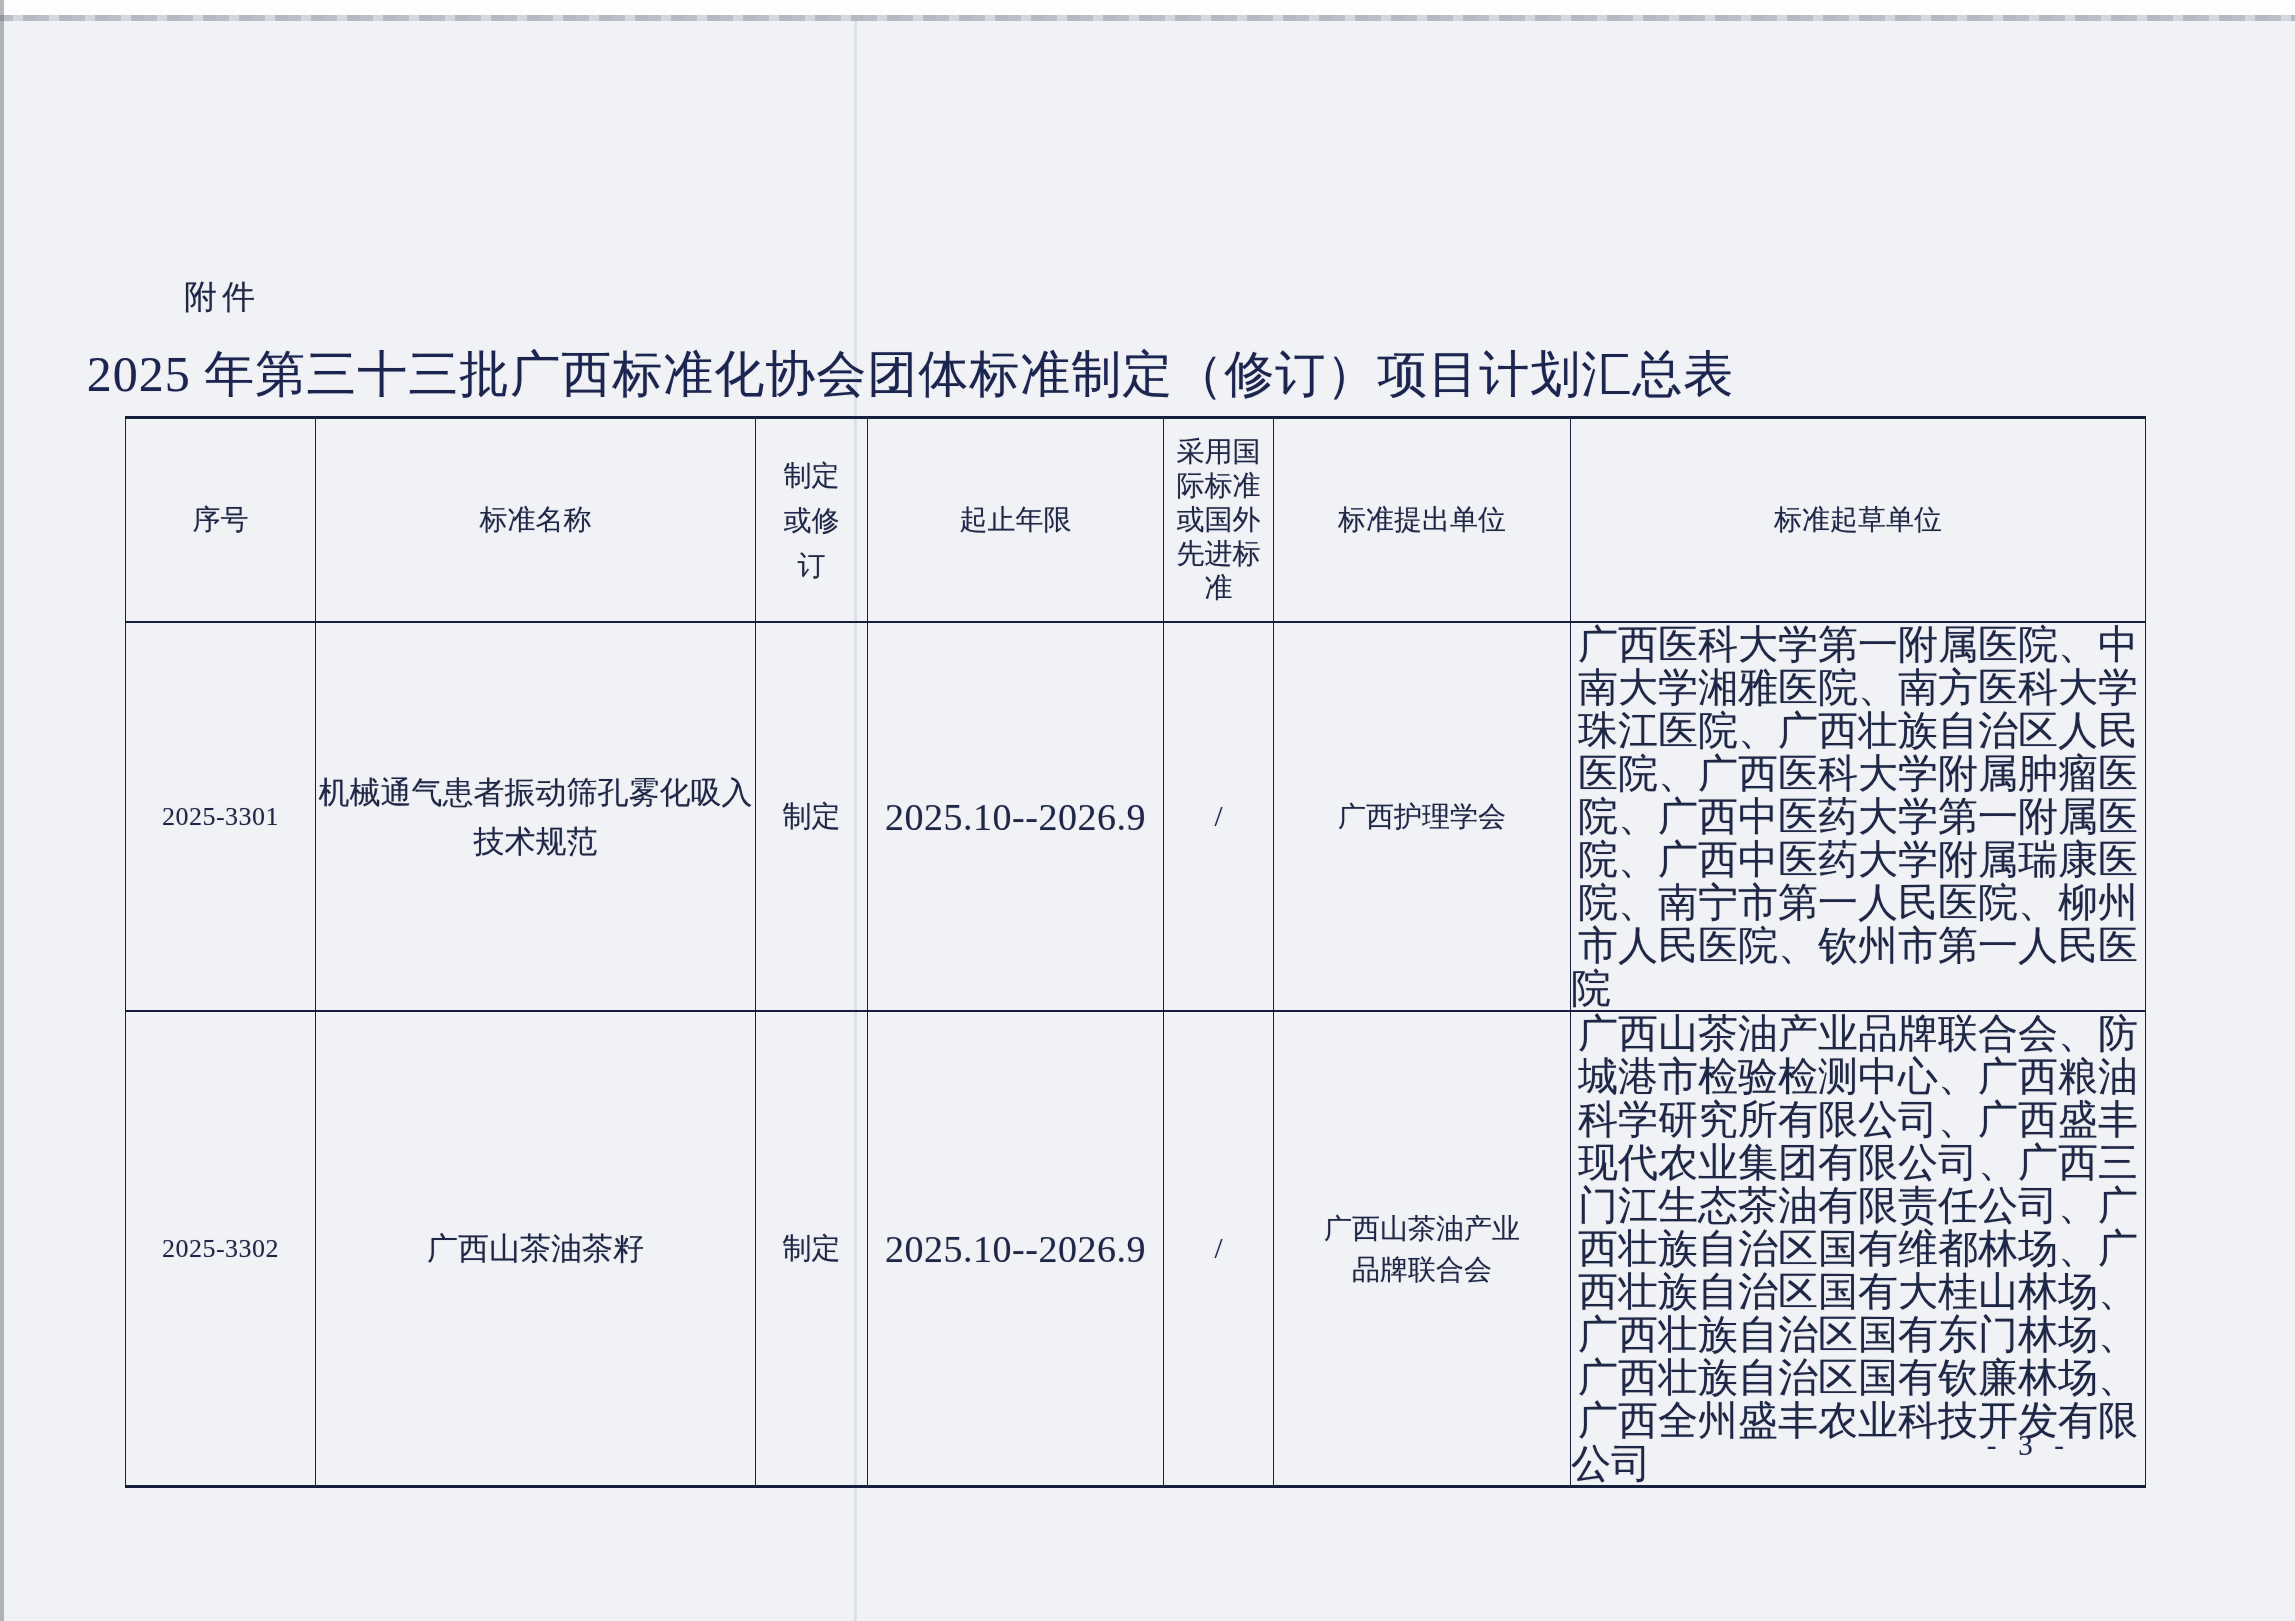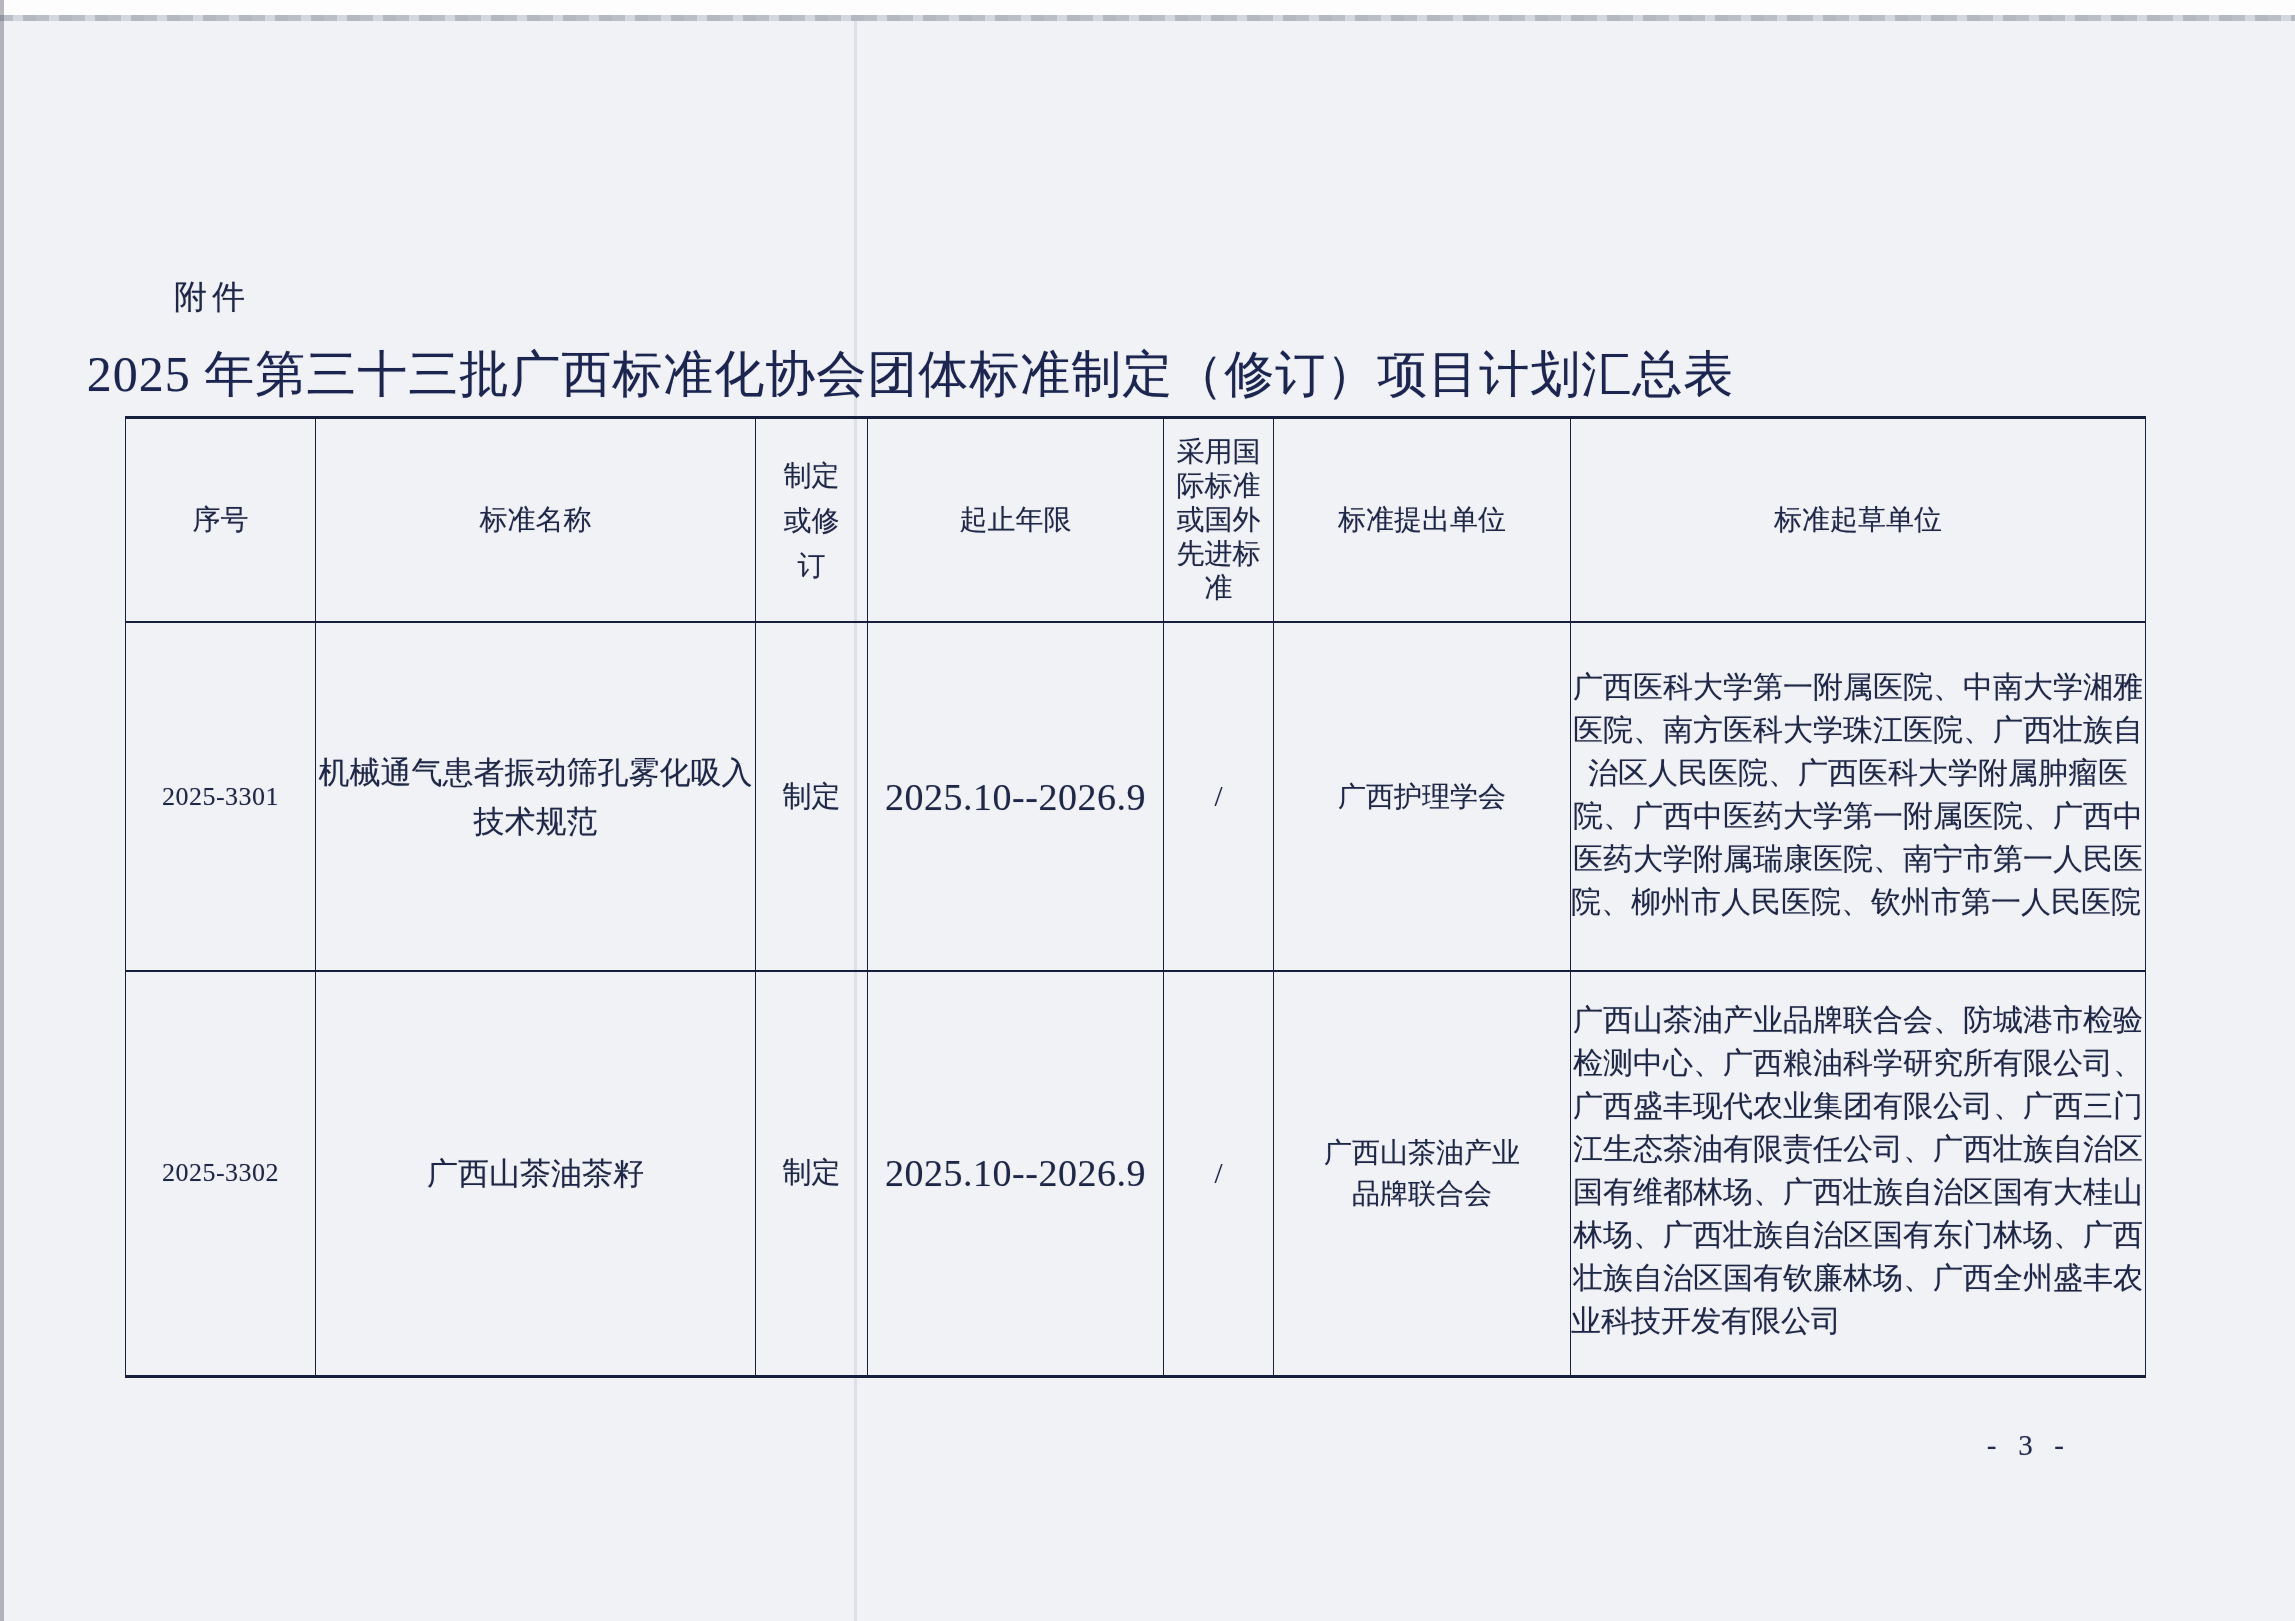--- a/index.html
+++ b/index.html
@@ -19,21 +19,21 @@
   
   .top-white{position:absolute;left:0;top:0;width:2295px;height:15.3px;background:#fdfdfe;}
   .top-edge{
     position:absolute;left:0;top:15.3px;width:2295px;height:5.6px;opacity:.75;
     background:repeating-linear-gradient(90deg,#a7aeb8 0 13.3px,#c9ced6 13.3px 22.5px,#9fa6b0 22.5px 36px);
   }
   .left-edge{position:absolute;left:0;top:0;width:3.6px;height:1622px;background:rgba(95,100,112,.45);}
   .fold-line{position:absolute;left:854px;top:21px;width:2.6px;height:1601px;background:rgba(150,156,178,.20);}
 
   .attachment{
-    position:absolute;left:174px;top:275px;font-size:33px;letter-spacing:5.1px;
+    position:absolute;left:184px;top:275px;font-size:33px;letter-spacing:5.1px;
   }
   .doc-title{
     position:absolute;left:0;top:341px;width:1821px;text-align:center;
     font-size:50px;letter-spacing:1px;white-space:nowrap;color:#1b2550;
   }
   .page-num{
     position:absolute;left:1947px;top:1429px;width:164px;text-align:center;
     font-size:29px;letter-spacing:7.2px;color:#232c4e;
   }
 
@@ -56,22 +56,22 @@
   .hd .narrow2{width:62px;margin:5px auto;line-height:45px;font-family:Liberation Serif, serif;}
   .hd .narrow3{width:87px;margin:16px auto;line-height:34px;}
   td.c-serial{font-size:26px;letter-spacing:0.5px;}
   td.c-name{font-size:31px;line-height:49px;padding:0 31px;}
   td.c-type{font-size:29px;margin-top:37px;}
   td.c-period{font-size:38px;letter-spacing:0.5px;}
   td.c-intl{font-size:29px;}
   td.c-proposer{font-size:28px;line-height:41px;}
   td.c-proposer .inner{width:204px;margin:12px auto;}
   td.c-drafters{
-    font-size:30px;line-height:43px;text-align:justify;text-align-last:left;
-    vertical-align:middle;padding:3.1px 20.4px 3.1px 19.4px;font-family:Liberation Mono, monospace;
+    font-size:40px;line-height:43px;text-align:justify;text-align-last:left;
+    vertical-align:middle;padding:3.1px 20.4px 3.1px 19.4px;
   }
 </style>
 </head>
 <body>
 
 <div class="top-white"></div>
 <div class="top-edge"></div>
 <div class="left-edge"></div>
 <div class="fold-line"></div>
 

